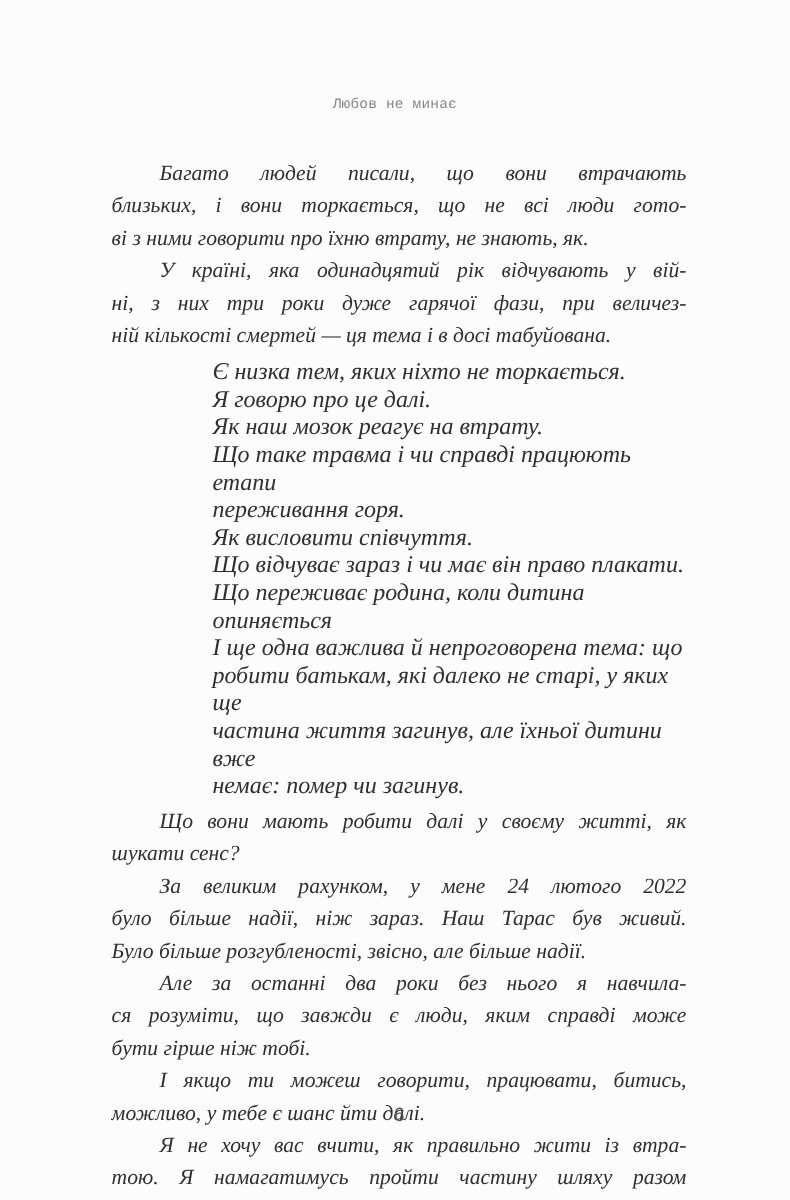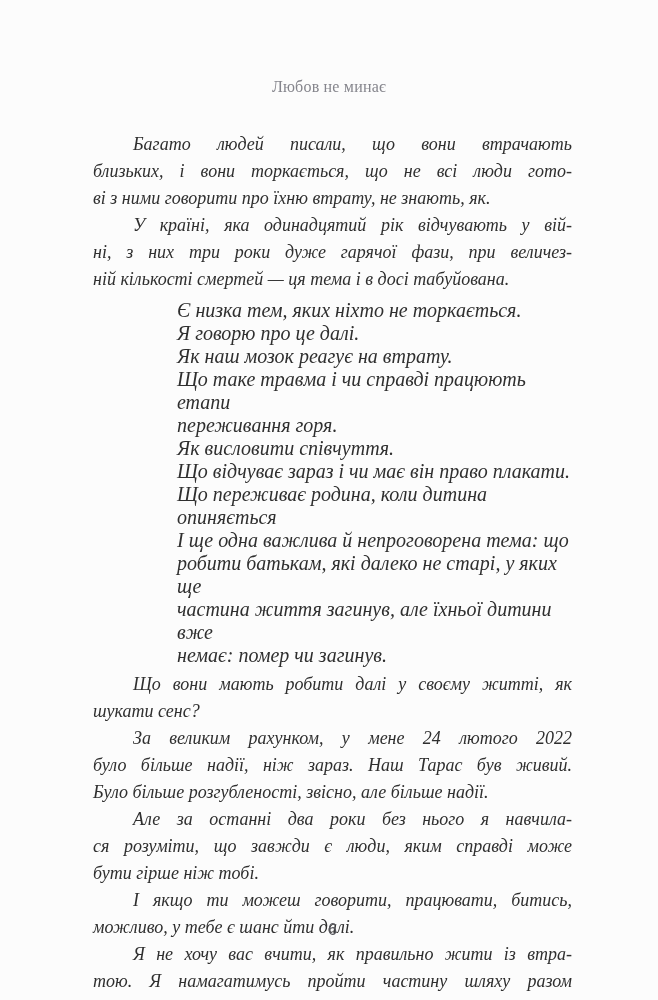--- a/index.html
+++ b/index.html
@@ -13,22 +13,22 @@
     height: 1000px;
     margin: 0 auto;
     background: var(--bg, #fcfcfc);
     font-family: "Liberation Serif", "DejaVu Serif", serif;
     color: var(--ink, #2f2f2f);
     overflow: hidden;
   }
   .running-header {
     padding-top: 78px;
     text-align: center;
-    font-family: Liberation Serif, serif;
-    font-size: 16px;
+    font-family: Liberation Mono, monospace;
+    font-size: 12px;
     line-height: 18px;
     color: var(--hdr, #85858c);
     letter-spacing: 0.2px;
   }
   .flow {
     margin-top: 35px;
     padding: 0 86px 0 93px;
   }
   .para {
     margin: 0;

